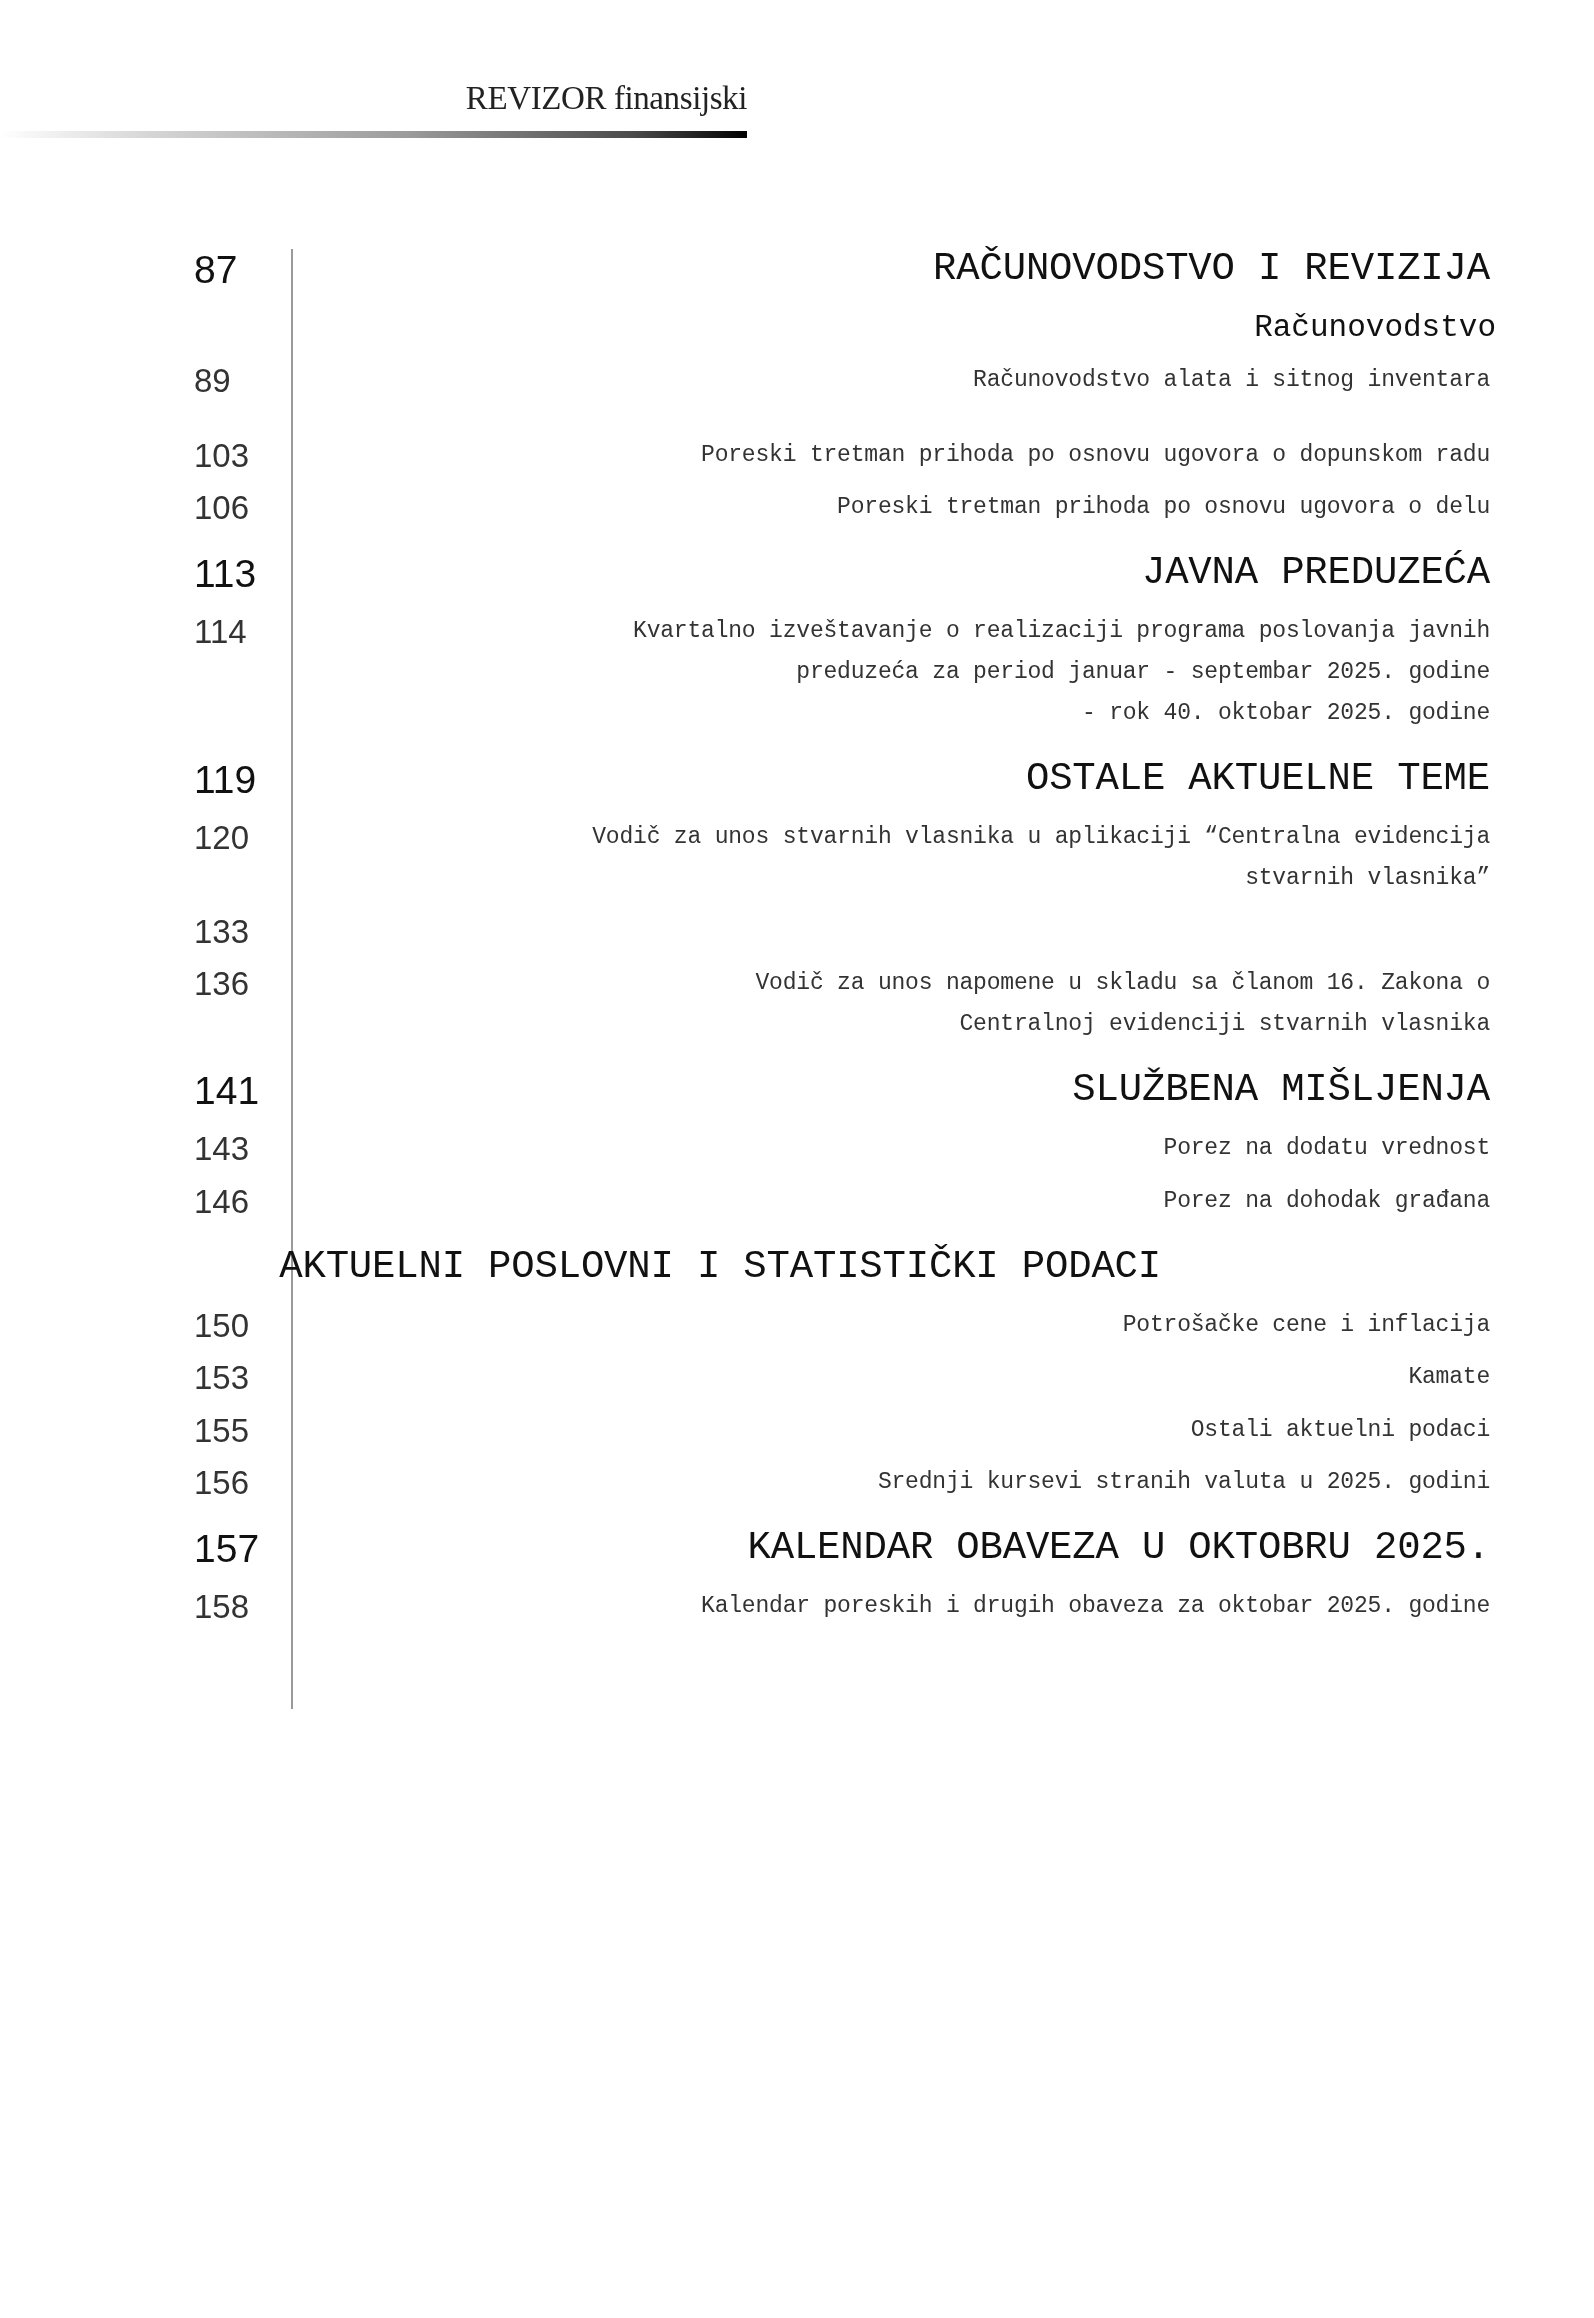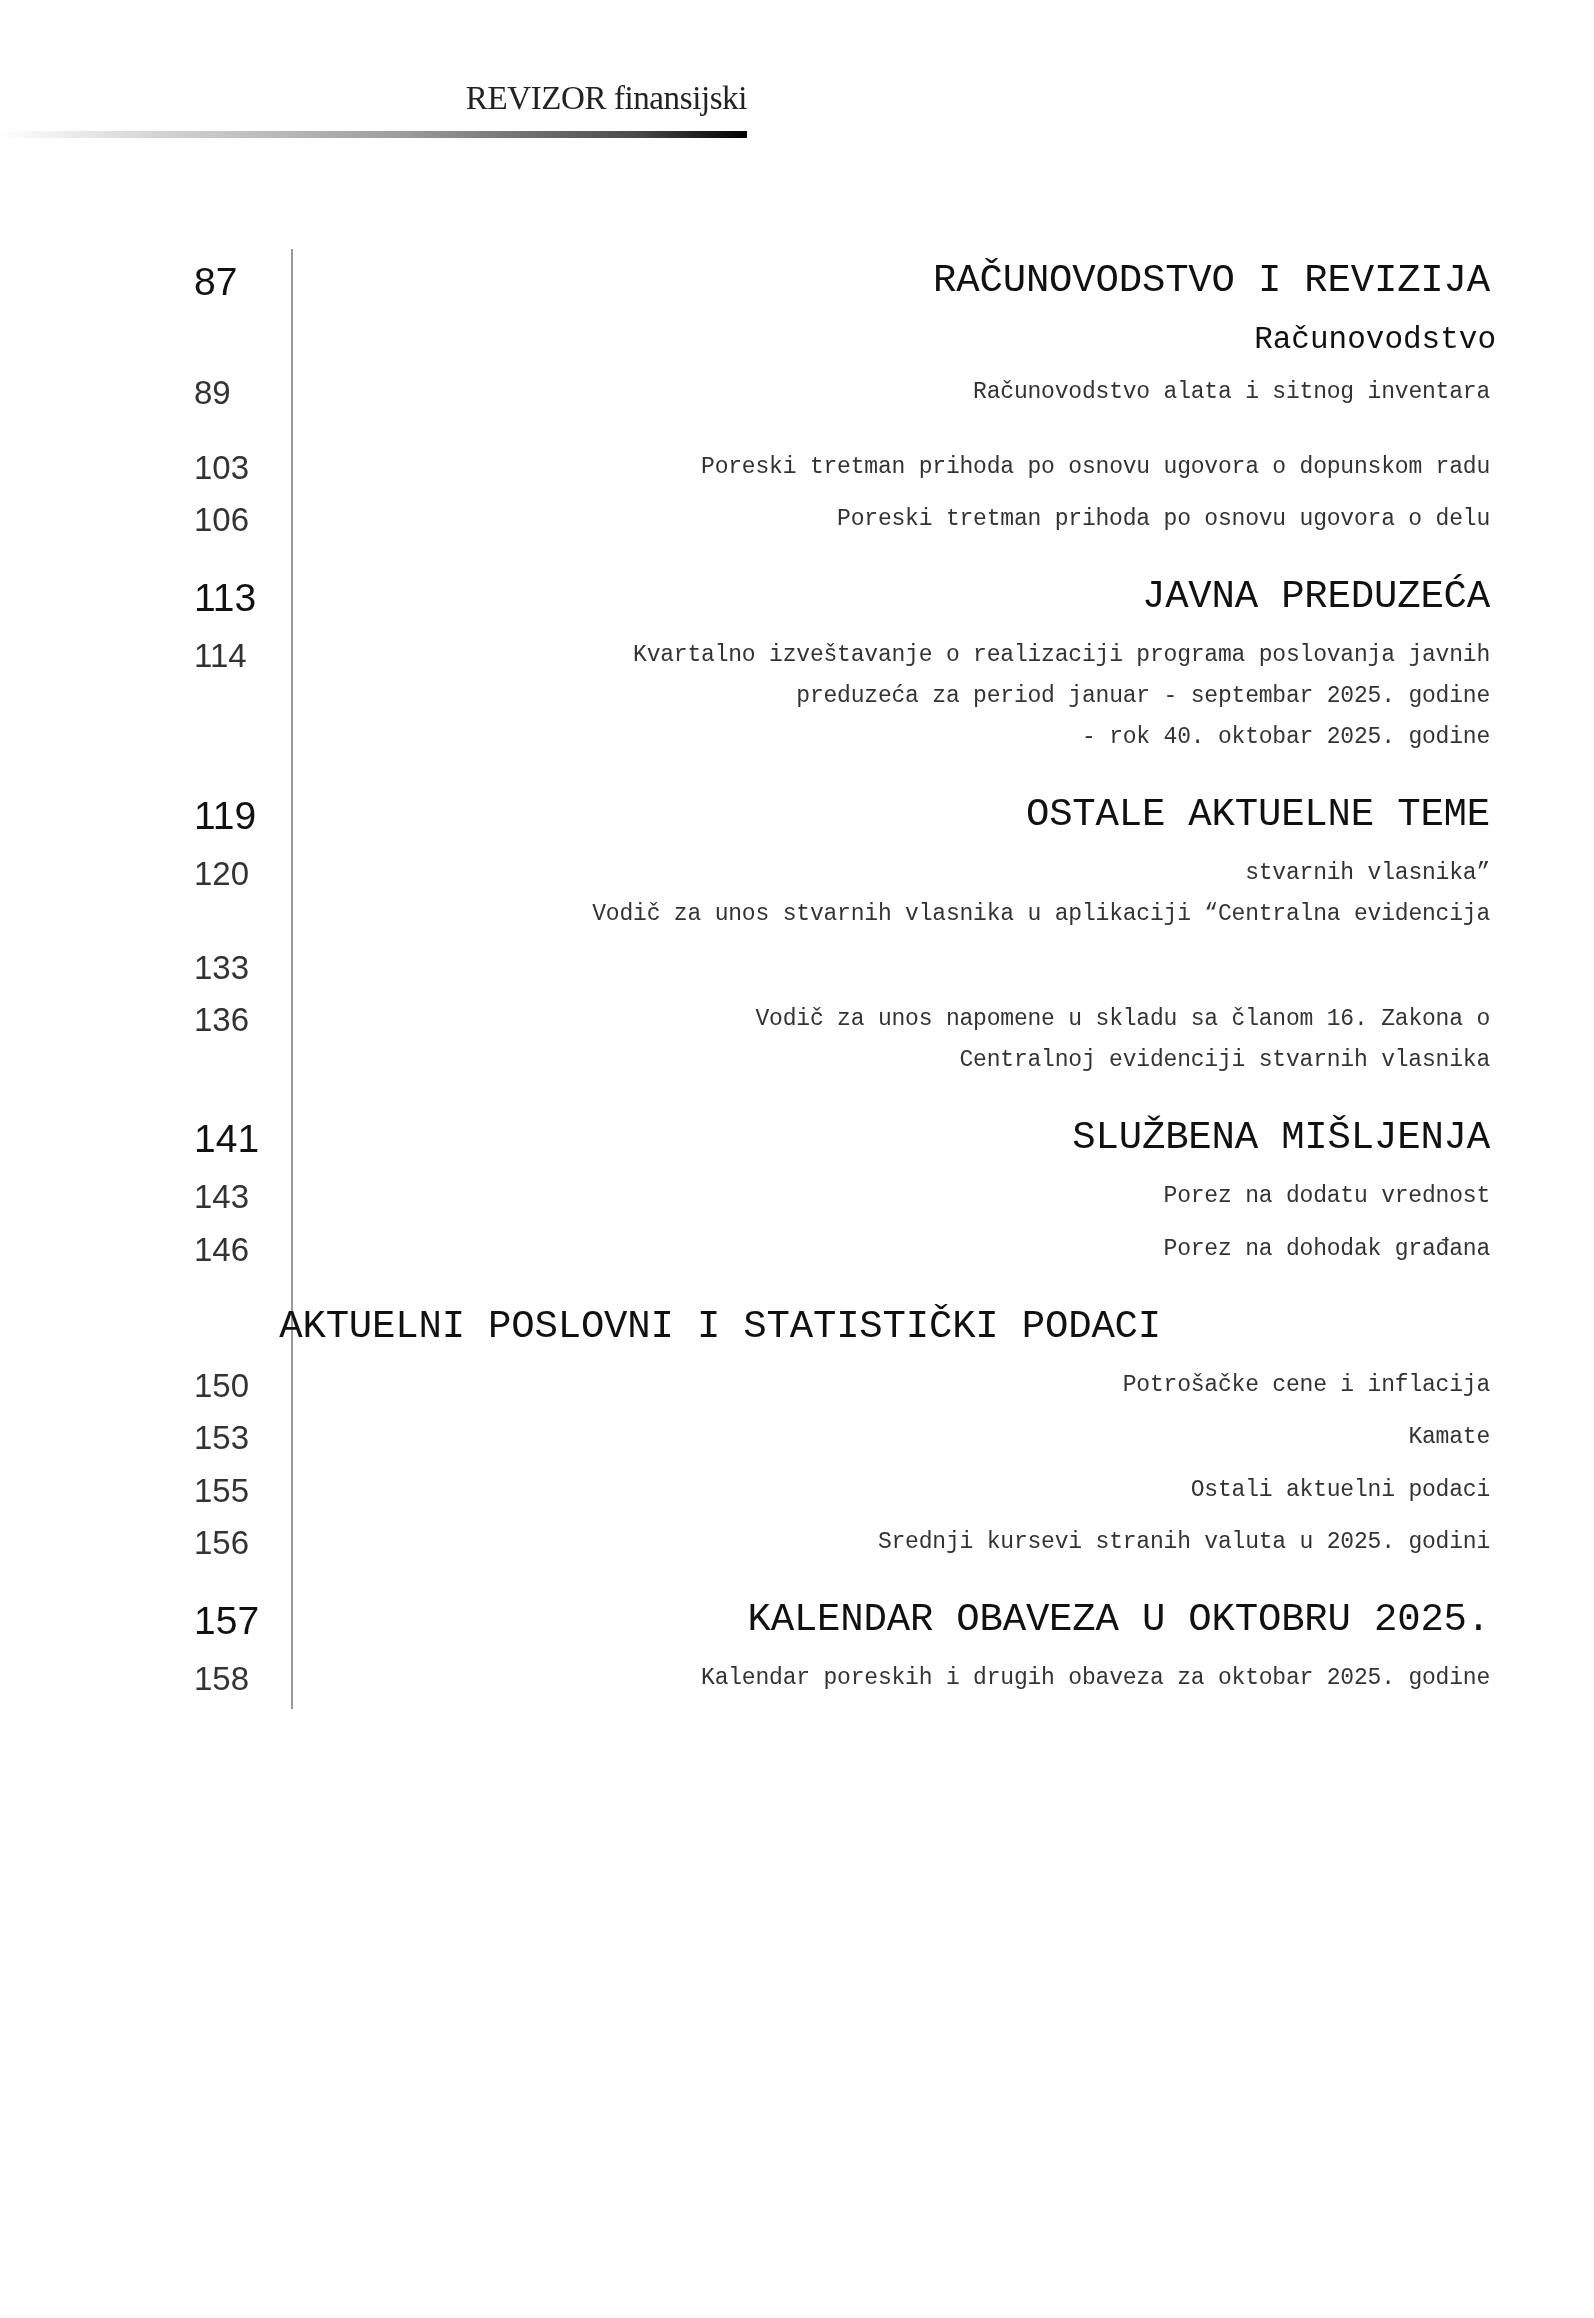--- a/index.html
+++ b/index.html
@@ -22,21 +22,21 @@
   .vline {
     position: absolute; left: 291px; top: 249px; width: 1.6px; height: 1460px; background: #9a9a9a;
   }
   .section { position: relative; }
   .row { display: flex; align-items: flex-start; }
   .num {
     width: 135px; padding-left: 194px; box-sizing: content-box;
     font-family: "Liberation Sans", sans-serif;
   }
   .txt { padding-left: 0; width: 1161px; font-family: Liberation Mono, monospace; text-align: right; }
-  .sec-row { margin-top: 12px; }
+  .sec-row { margin-top: 0; }
   .sec-row .num { font-size: 39px; color: #111; line-height: 49px; }
   .sec-row .txt { font-size: 39px; color: #111; line-height: 49px; letter-spacing: -0.2px; }
   .sub-row .txt { font-size: 31px; color: #111; line-height: 41px; margin-left: 6px; }
   .item-row .num { font-size: 33px; color: #333; line-height: 41px; font-weight: 300; }
   .item-row .txt { font-size: 23px; color: #333; line-height: 41px; letter-spacing: -0.2px; }
   .gap-after-sec { height: 13px; }
   .gap-item { height: 11.5px; }
   .gap-sec { height: 21px; }
 </style>
 </head>
@@ -106,22 +106,22 @@
 
   <div class="section">
     <div class="row sec-row">
       <div class="num">119</div>
       <div class="txt">OSTALE AKTUELNE TEME</div>
     </div>
     <div class="gap-after-sec"></div>
     <div class="row item-row">
       <div class="num">120</div>
       <div class="txt">
+        <div>Vodič za unos stvarnih vlasnika u aplikaciji “Centralna evidencija</div>
         <div>stvarnih vlasnika”</div>
-        <div>Vodič za unos stvarnih vlasnika u aplikaciji “Centralna evidencija</div>
       </div>
     </div>
     <div class="gap-item"></div>
     <div class="row item-row">
       <div class="num">133</div>
     </div>
     <div class="gap-item"></div>
     <div class="row item-row">
       <div class="num">136</div>
       <div class="txt">

